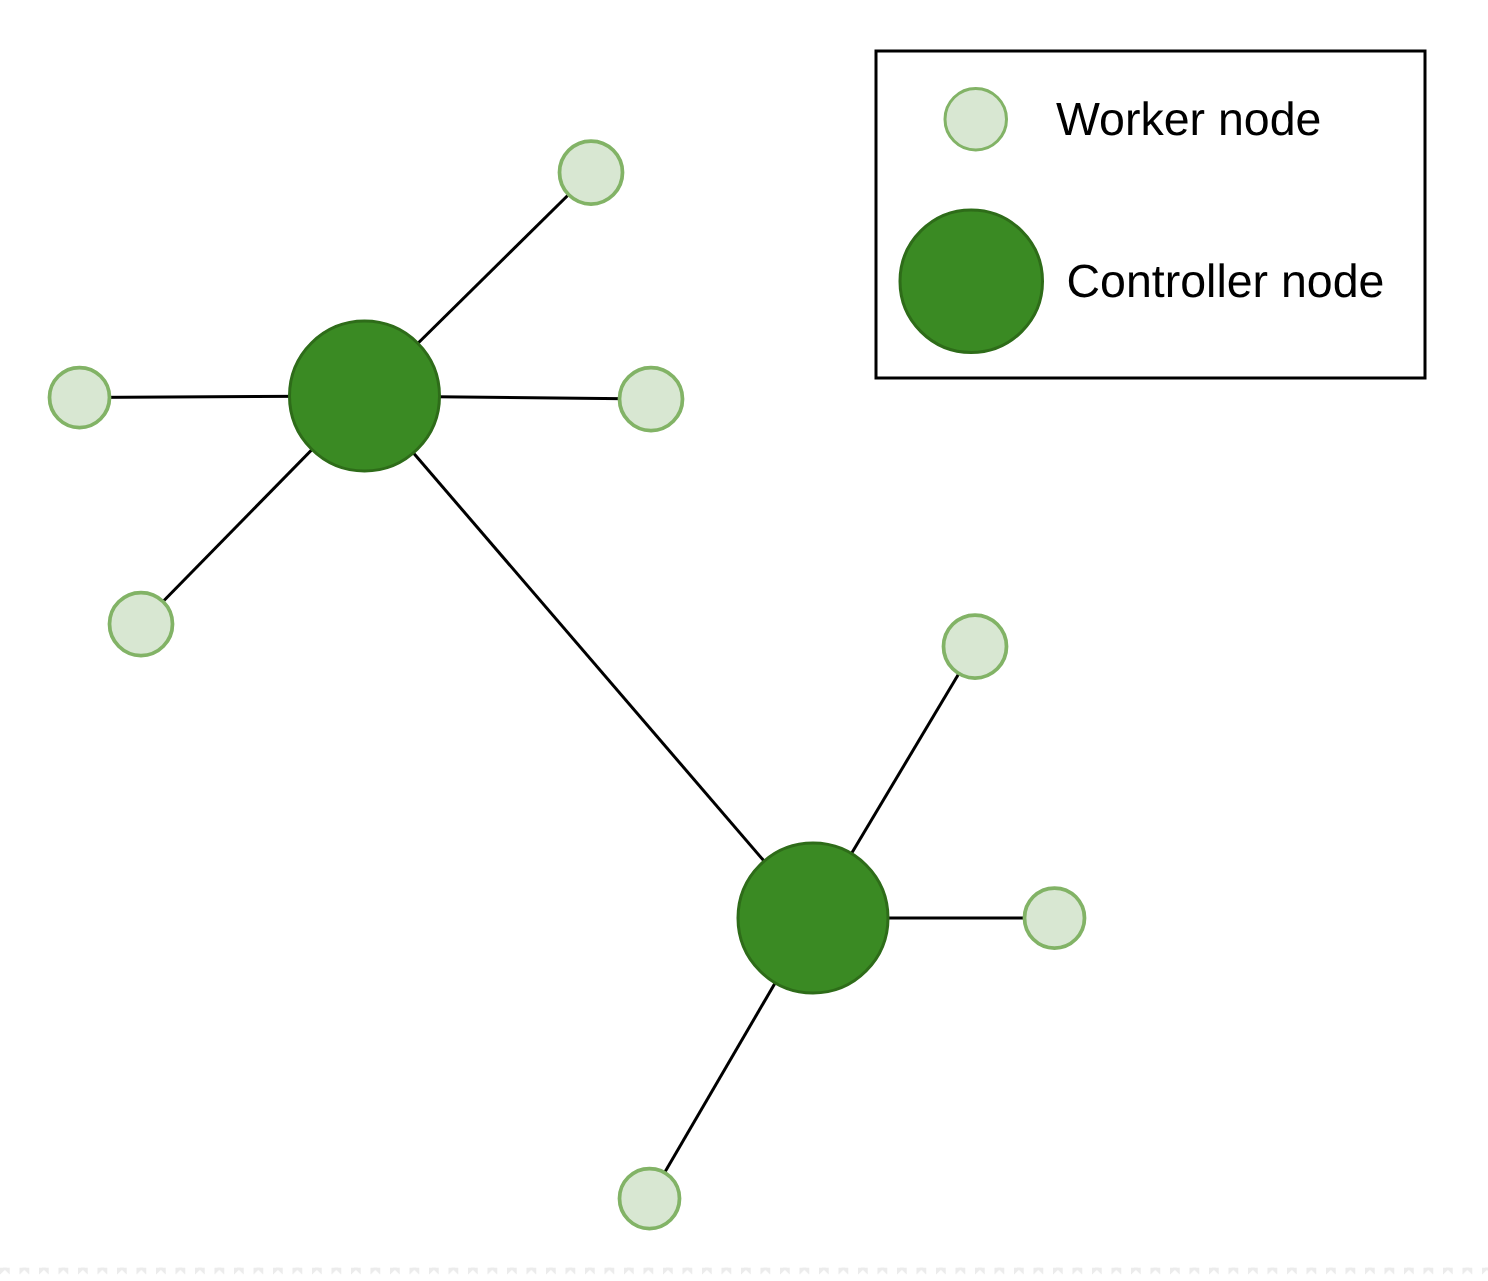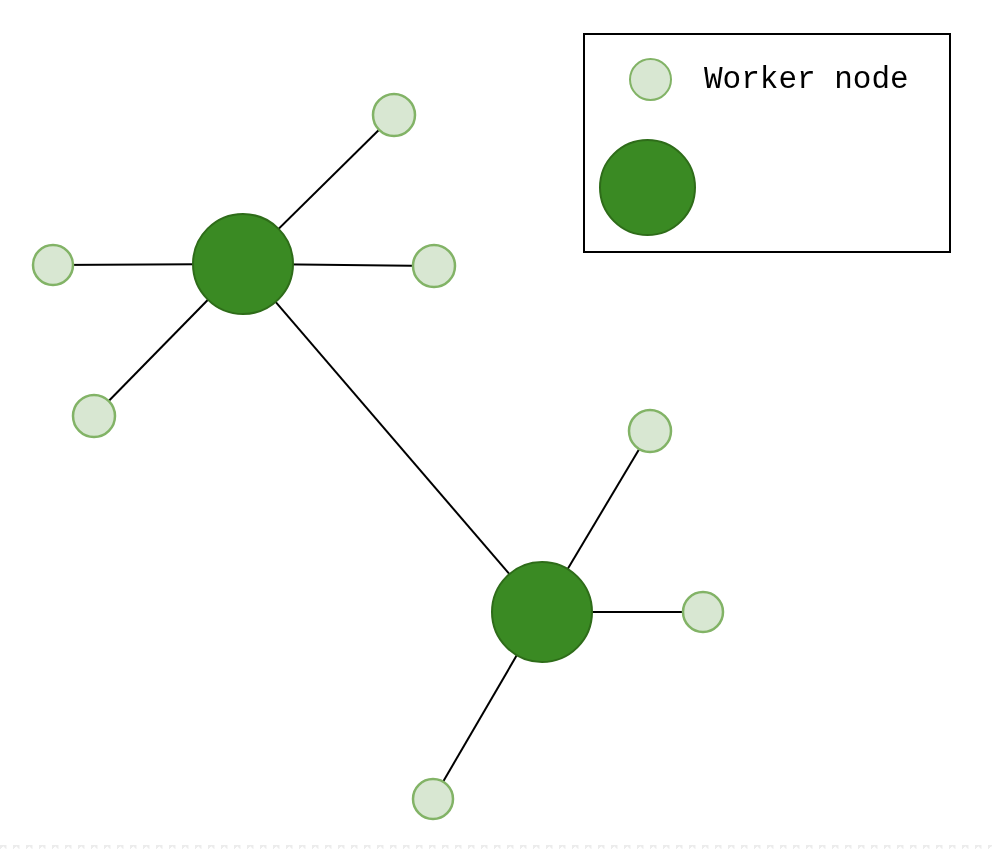--- a/index.html
+++ b/index.html
@@ -6,21 +6,21 @@
     margin: 0;
     padding: 0;
     background: #ffffff;
   }
   .stage {
     position: relative;
     width: 992px;
     height: 853px;
     background: var(--background, #ffffff);
     overflow: hidden;
-    font-family: Liberation Mono, monospace;
+    font-family: Liberation Sans, sans-serif;
   }
   #graph-svg {
     position: absolute;
     left: 0;
     top: 0;
   }
   .legend {
     position: absolute;
     left: 583px;
     top: 33px;
@@ -103,17 +103,18 @@
       <circle cx="650" cy="431" r="21" fill="#d8e7d2" stroke="#82b366" stroke-width="2.5"></circle>
       <circle cx="703" cy="612" r="20" fill="#d8e7d2" stroke="#82b366" stroke-width="2.5"></circle>
       <circle cx="433" cy="799" r="20" fill="#d8e7d2" stroke="#82b366" stroke-width="2.5"></circle>
     </svg>
 
   <div class="legend">
     <span class="legend-swatch swatch-worker"></span>
     <span class="legend-label label-worker">Worker node</span>
 
     <span class="legend-swatch swatch-controller"></span>
+    <span class="legend-label label-controller">Controller node</span>
   </div>
 
   <div class="torn-edge"></div>
 
 </div>
 
 </body></html>

